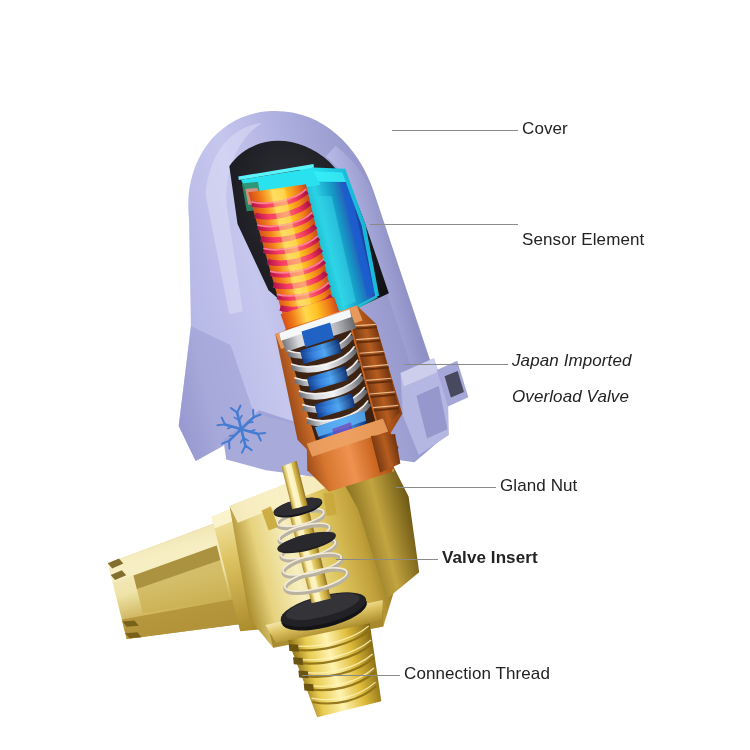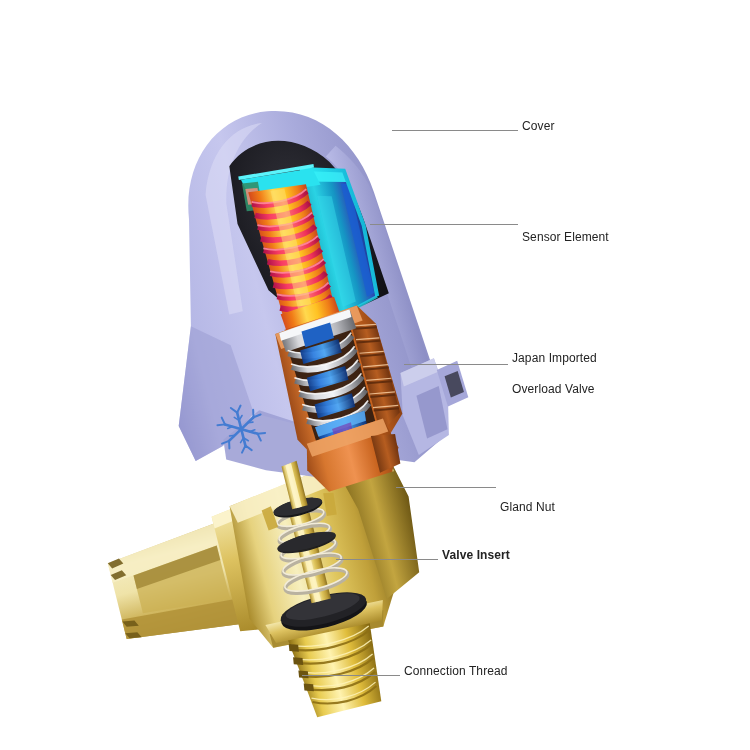--- a/index.html
+++ b/index.html
@@ -9,21 +9,21 @@
     background:#ffffff;
     font-family:"Liberation Sans","DejaVu Sans",sans-serif;
     overflow:hidden;
     position:relative;
   }
   #stage{position:absolute;left:0;top:0;width:750px;height:750px;}
   #artwork{position:absolute;left:0;top:0;width:750px;height:750px;}
   .label{
     position:absolute;
     color:#232323;
-    font-size:12px;
+    font-size:17px;
     line-height:1.0;
     white-space:nowrap;
     letter-spacing:0.1px;
   }
   .label .l2{display:block;margin-top:19px;}
   .leader{position:absolute;height:0;border-top:1px solid #8a8a8a;}
 </style>
 </head>
 <body>
 
@@ -437,26 +437,26 @@
   <div class="leader" style="left:302px;top:675px;width:98px;"></div>
 
   <div class="label" style="left:522px;top:120px;">
     <span>Cover</span>
   </div>
 
   <div class="label" style="left:522px;top:212px;">
     <span class="l2">Sensor Element</span>
   </div>
 
-  <div class="label" style="left:512px;top:352px;">
+  <div class="label" style="left:512px;top:352px;font-style:italic;">
     <span>Japan Imported</span>
     <span class="l2">Overload Valve</span>
   </div>
 
-  <div class="label" style="left:500px;top:477px;margin-top:24px;">
+  <div class="label" style="left:500px;top:477px;">
     <span>Gland Nut</span>
   </div>
 
   <div class="label" style="left:442px;top:549px;font-weight:bold;">
     <span>Valve Insert</span>
   </div>
 
   <div class="label" style="left:404px;top:665px;">
     <span>Connection Thread</span>
   </div>

